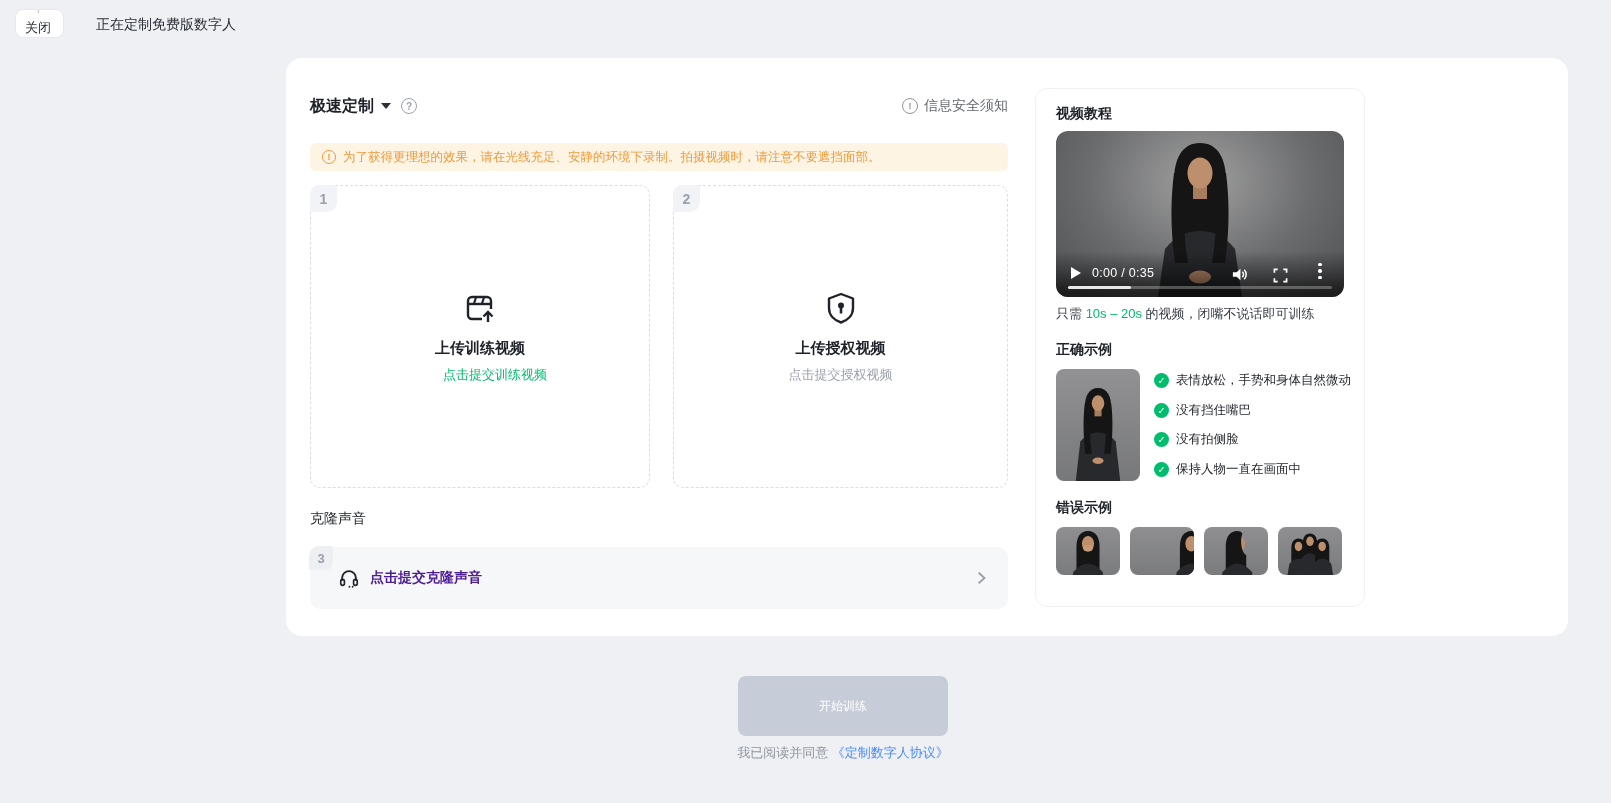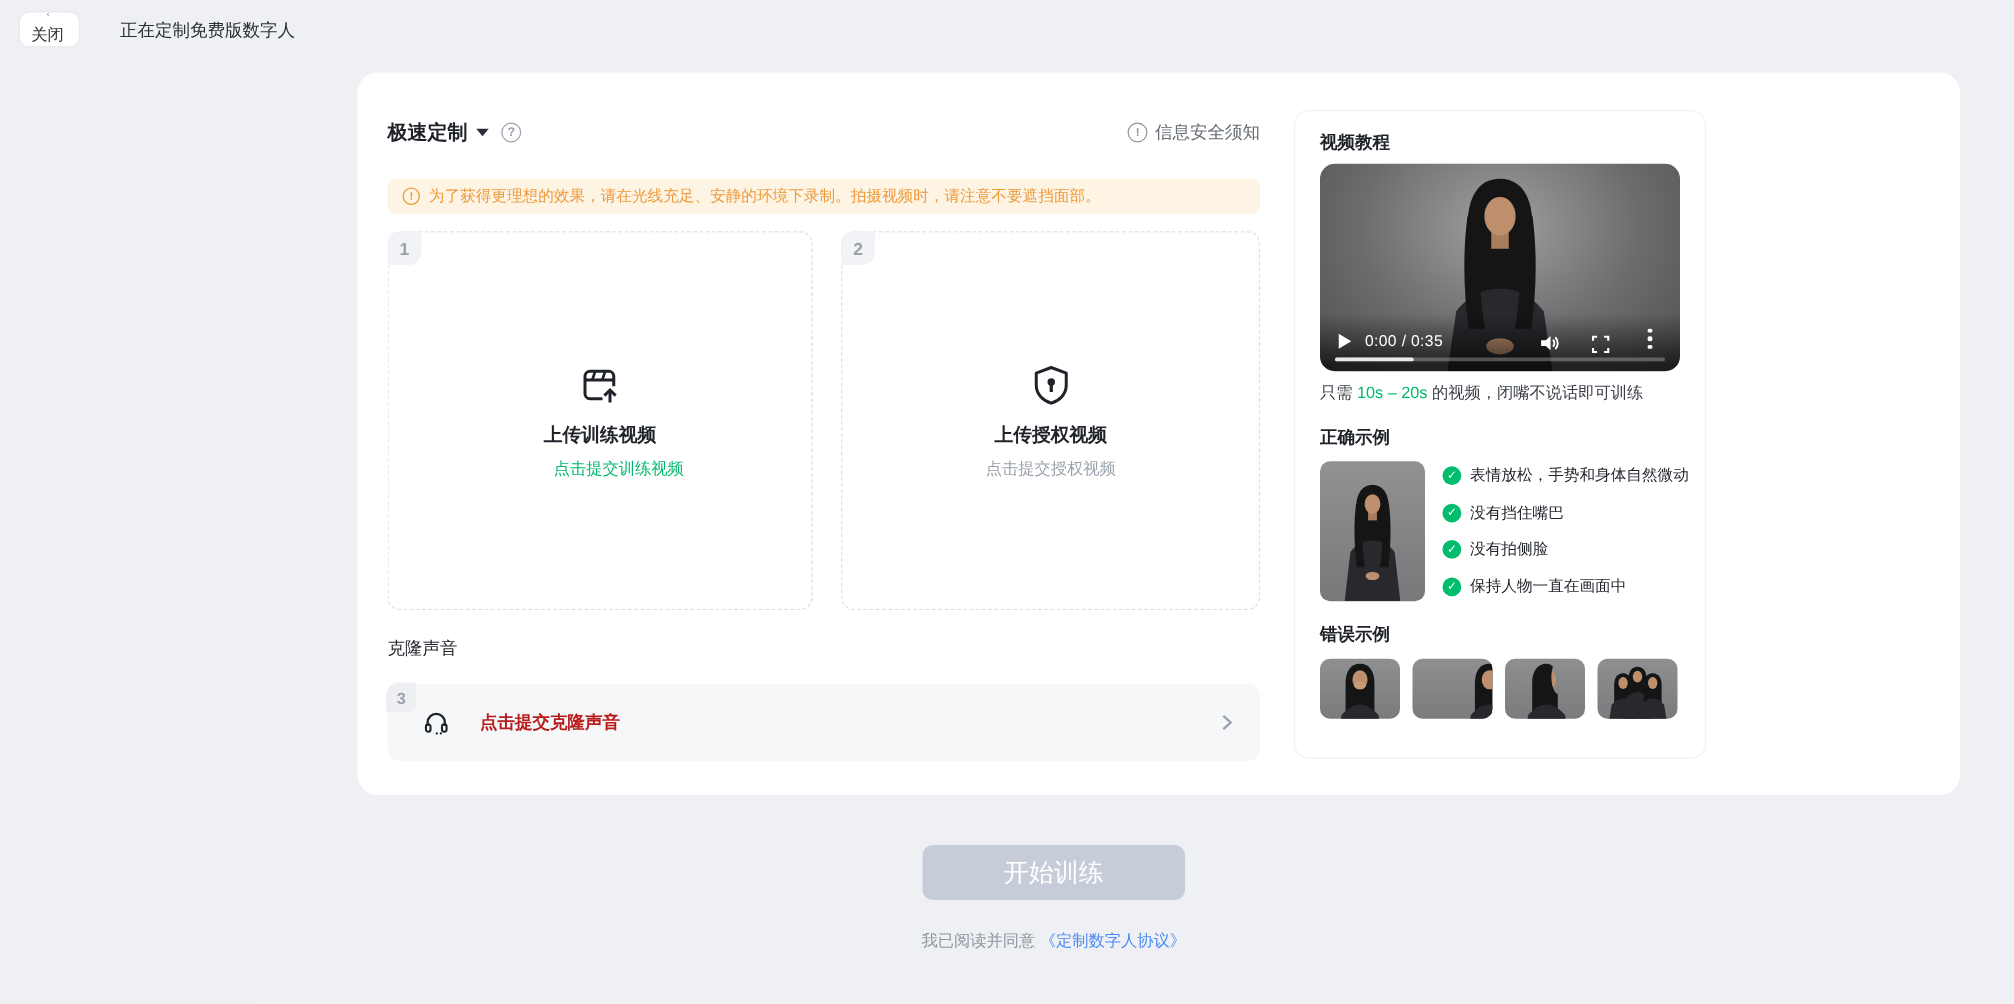--- a/index.html
+++ b/index.html
@@ -41,21 +41,21 @@
   .upload-title { font-size:15px; font-weight:bold; color:#1f2329; margin-bottom:8px; }
   .upload-sub { font-size:13px; }
   .upload-sub.green { color:#00b96b;margin-left:30px; }
   .upload-sub.gray { color:#9aa1ac; }
 
   
   .voice-label { position:absolute; left:24px; top:452px; font-size:14px; color:#1f2329; }
   .voice-row { position:absolute; left:24px; top:489px; width:698px; height:62px; background:#f6f7f9; border-radius:10px;
     display:flex; align-items:center; padding:0 20px 0 28px; cursor:pointer; }
   .voice-row .step-badge { background:#edeff3; width:24px; height:24px; border-radius:10px 2px 8px 2px; font-size:13px; }
-  .voice-text { font-size:14px; font-weight:bold; color:#b91c1c; margin-left:24px; }
+  .voice-text { font-size:14px; font-weight:bold; color:#4c1d95; margin-left:10px; }
   .voice-chevron { margin-left:auto; }
 
   
   .panel { position:absolute; left:749px; top:30px; width:330px; height:519px; border:1px solid #eff1f4;
     border-radius:12px; padding:16px 12px 0 20px; overflow:hidden; background:#fff; }
   .panel-h { font-size:14px; font-weight:bold; color:#1f2329; }
 
   .video { position:relative; margin-top:8px; width:288px; height:166px; border-radius:12px; overflow:hidden;
     background:radial-gradient(ellipse at 50% 30%, #a0a0a0 0%, #6b6c6e 55%, #4e4f51 100%); cursor:pointer; }
   .video svg.poster { position:absolute; left:50%; bottom:0; transform:translateX(-50%); }
@@ -86,22 +86,22 @@
   .check-dot { width:15px; height:15px; border-radius:50%; background:#00bd6e; color:#fff; font-size:9.5px; font-weight:bold;
     display:inline-flex; align-items:center; justify-content:center; flex:none; }
   .check-text { font-size:12.5px; color:#1f2329; white-space:nowrap; }
 
   .thumbs { display:flex; gap:10px; margin-top:10px; }
   .thumb { width:64px; height:48px; border-radius:8px; overflow:hidden;
     background:linear-gradient(180deg,#8f8f91 0%,#7a7b7d 100%); position:relative; flex:none; }
   .thumb svg { position:absolute; left:0; top:0; }
 
   
-  .start-btn { position:absolute; left:738px; top:676px; width:210px; height:44px; background:#c7cdd8; border:none;
-    border-radius:8px; color:#fff; font-size:20px; font-family:inherit; cursor:not-allowed; }
+  .start-btn { position:absolute; left:738px; top:676px; width:210px; height:60px; background:#c7cdd8; border:none;
+    border-radius:8px; color:#fff; font-size:12px; font-family:inherit; cursor:not-allowed; }
   .agreement { position:absolute; left:286px; top:744px; width:1114px; text-align:center; font-size:13px; color:#8f959e; }
   .agreement a { color:#4c8bf5; text-decoration:none; cursor:pointer; }
 </style>
 </head>
 <body>
 
 <button class="back-btn">
   <svg width="11" height="11" viewBox="0 0 12 12">
     <polyline points="8.5,1 3,6 8.5,11" fill="none" stroke="#2b2f36" stroke-width="1.6"></polyline>
   </svg>

